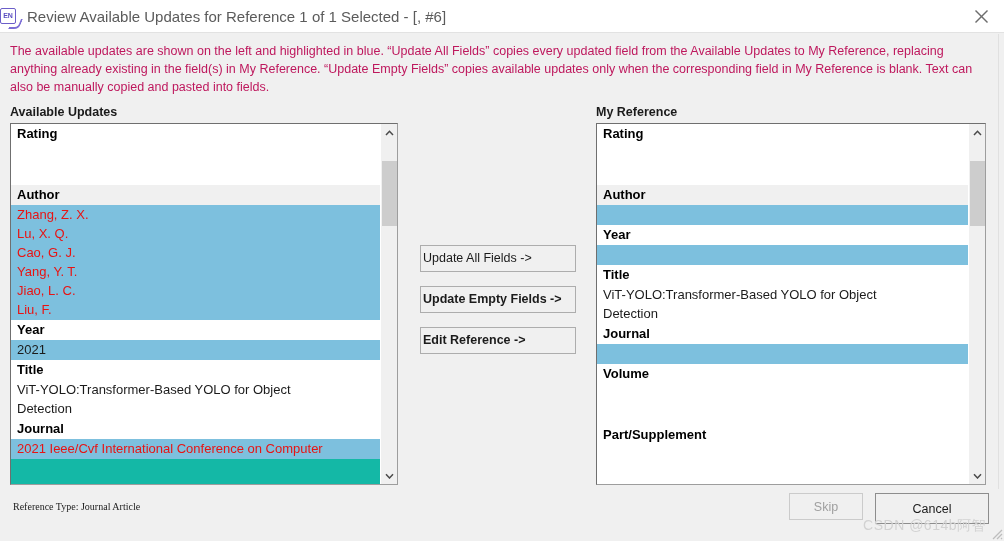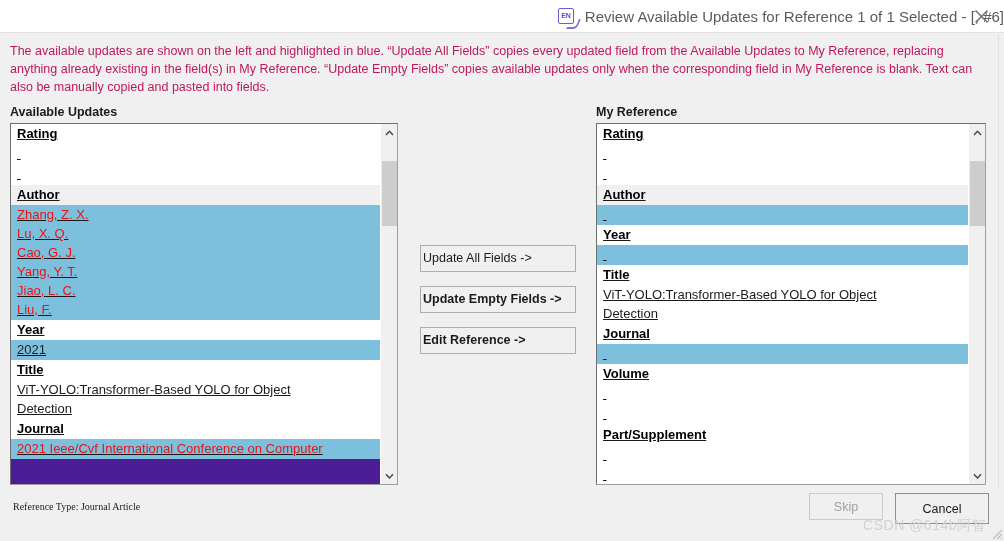--- a/index.html
+++ b/index.html
@@ -25,23 +25,21 @@
   }
 
   
   .titlebar {
     position: relative;
     height: 33px;
     background: #ffffff;
     border-bottom: 1px solid #e2e2e2;
     display: flex;
     align-items: center;
-    padding-left: 8px;
-    box-sizing: border-box;
-    justify-content: flex-end;
+    box-sizing: border-box;
   }
   .en-icon {
     width: 19px;
     height: 19px;
     flex: 0 0 19px;
     position: relative;
     margin-right: 8px;
   }
   .en-icon .frame {
     position: absolute;
@@ -118,22 +116,21 @@
     border-top-color: #6f6f6f;
     border-left-color: #6f6f6f;
     box-sizing: border-box;
     overflow: hidden;
     display: flex;
   }
   .panel-body {
     flex: 1 1 auto;
     overflow: hidden;
     position: relative;
-    background: #4c1d95;
-    text-decoration: underline;
+    background: #14b8a6;
   }
 
   .fieldrow { display: block; }
   .fieldname {
     font-size: 13px;
     font-weight: bold;
     color: #000000;
     padding: 1px 4px 2px 6px;
     line-height: 17px;
     background: #ffffff;
@@ -242,21 +239,21 @@
   }
   .btn-skip {
     width: 74px;
     height: 27px;
     color: #a0a0a0;
     border-color: #cbcbcb;
     background: #f0f0f0;
     margin-right: 12px;
   }
   .btn-cancel {
-    width: 94px;
+    width: 114px;
     height: 31px;
     border: 1px solid #8d8d8d;
     background: #f0f0f0;
     color: #1b1b1b;
   }
 
   .watermark {
     position: absolute;
     right: 18px;
     bottom: 6px;

